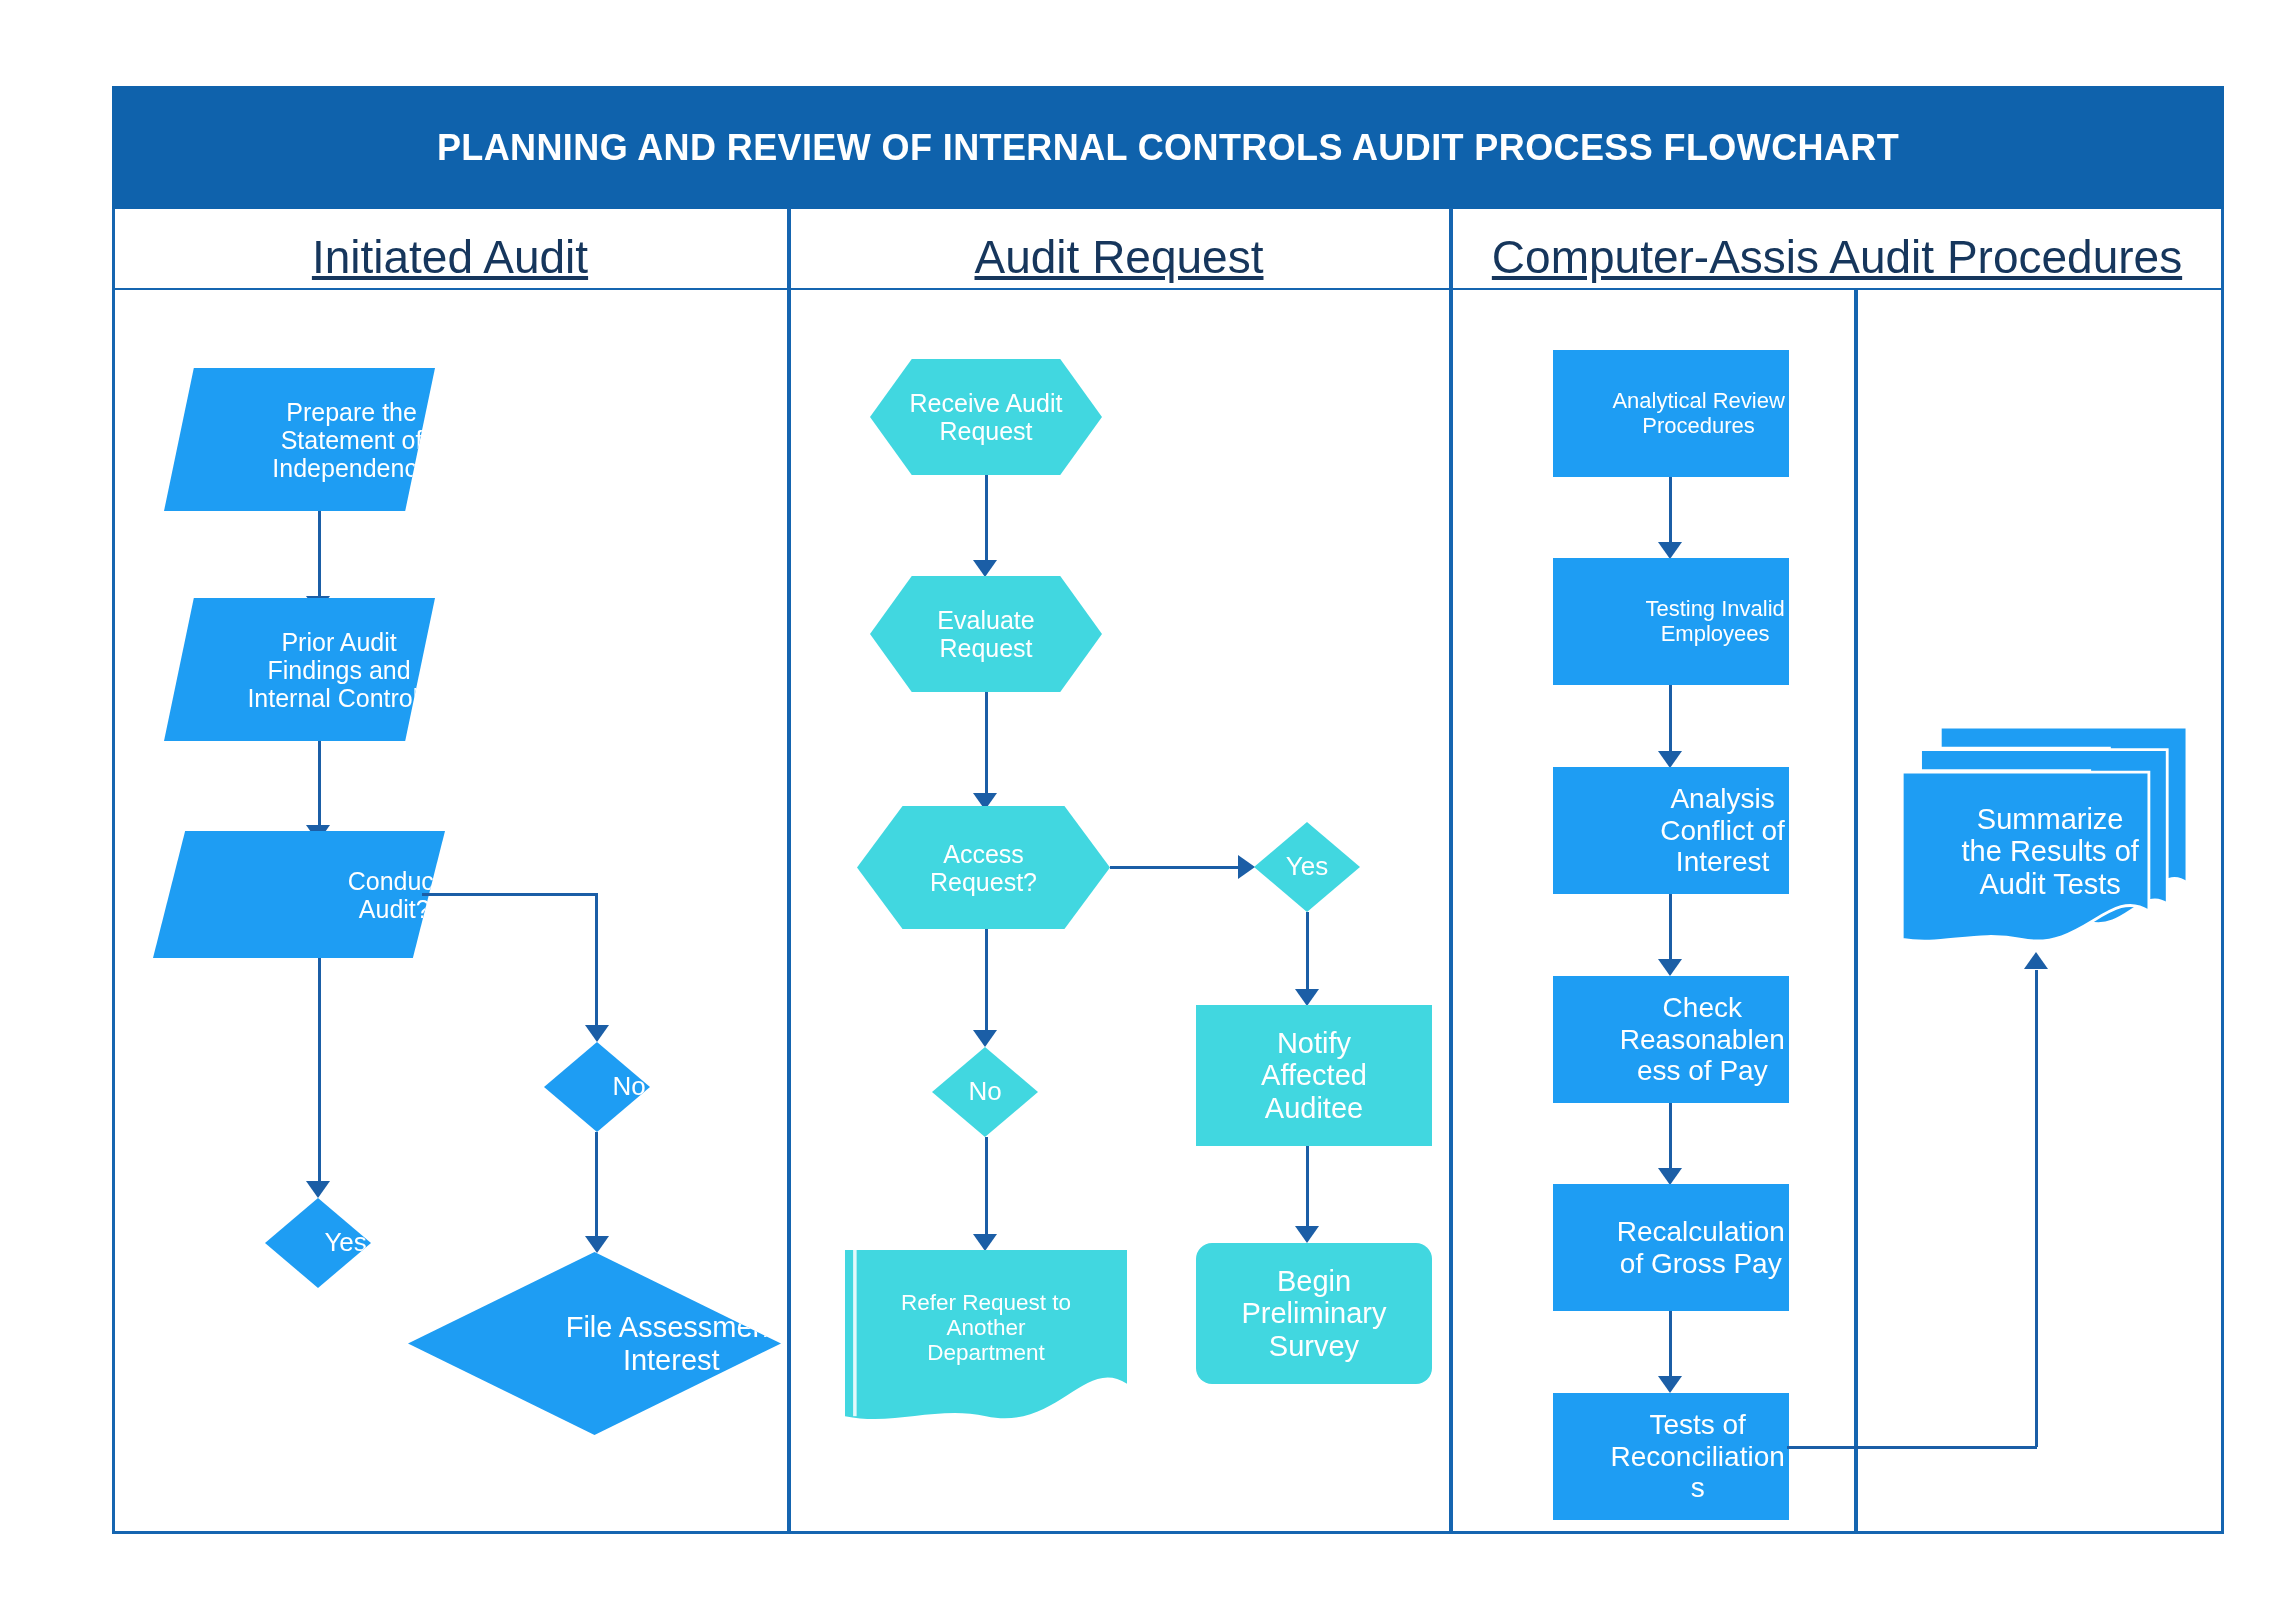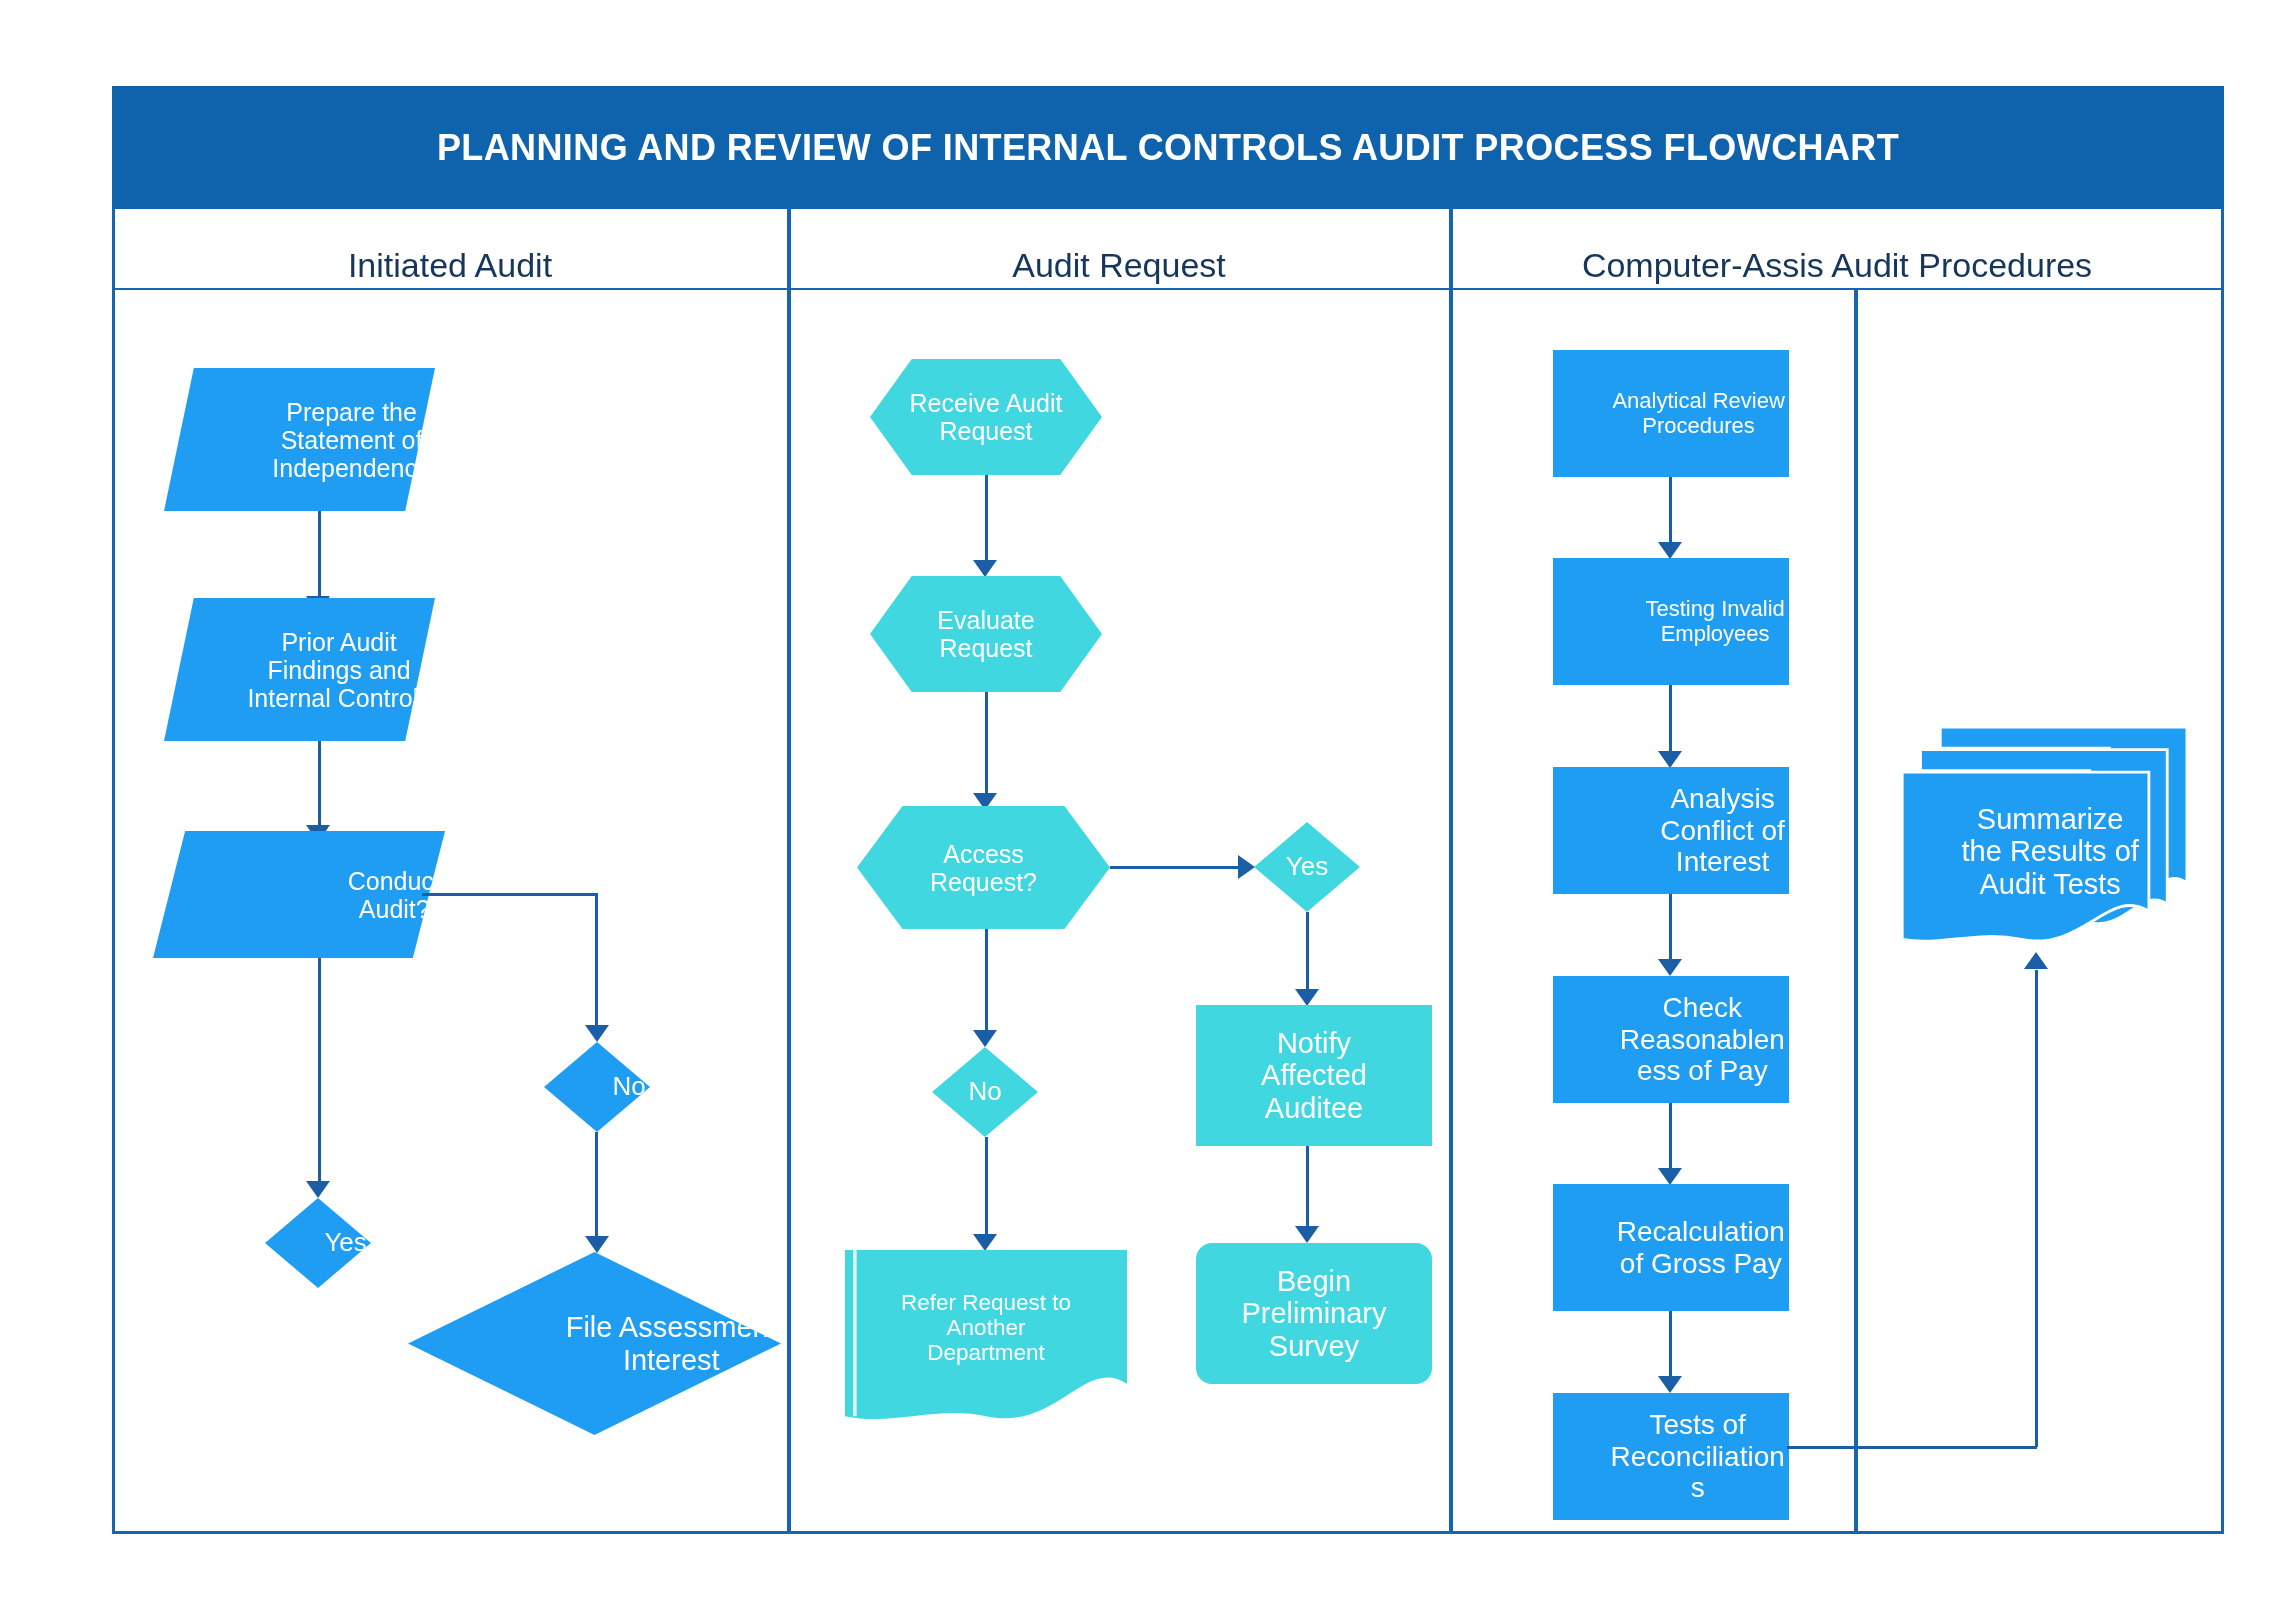--- a/index.html
+++ b/index.html
@@ -8,22 +8,22 @@
 
   
   .frame{position:absolute;left:84px;top:86px;width:2112px;height:1448px;
          border:3.5px solid #1565b0;box-sizing:border-box;background:#fff;}
   .titlebar{position:absolute;left:84px;top:86px;width:2112px;height:123px;
             background:#0f62ac;display:flex;align-items:center;justify-content:center;box-sizing:border-box;}
   .titlebar .ttl{color:#ffffff;font-size:36px;font-weight:bold;letter-spacing:0.4px;white-space:nowrap;}
 
   .headerrow{position:absolute;left:84px;top:208px;width:2112px;height:82px;box-sizing:border-box;
              border-bottom:2.8px solid #1565b0;}
-  .hcell{position:absolute;top:16px;height:82px;display:flex;align-items:center;justify-content:center;
-         color:#16365c;font-size:34px;white-space:nowrap;}
+  .hcell{position:absolute;top:8px;height:82px;display:flex;align-items:center;justify-content:center;
+         color:#16365c;font-size:46px;white-space:nowrap;text-decoration:underline;}
 
   .vdiv{position:absolute;width:3.5px;background:#1565b0;}
 
   
   .shape{position:absolute;display:flex;align-items:center;justify-content:center;text-align:center;
          color:#ffffff;line-height:1.12;box-sizing:border-box;}
   .shape span{display:block;padding:0 4.2px;white-space:pre-line;}
 
   .blue{background:#1e9df3;justify-content:flex-end;}
   .cyan{background:#41d7e0;}

